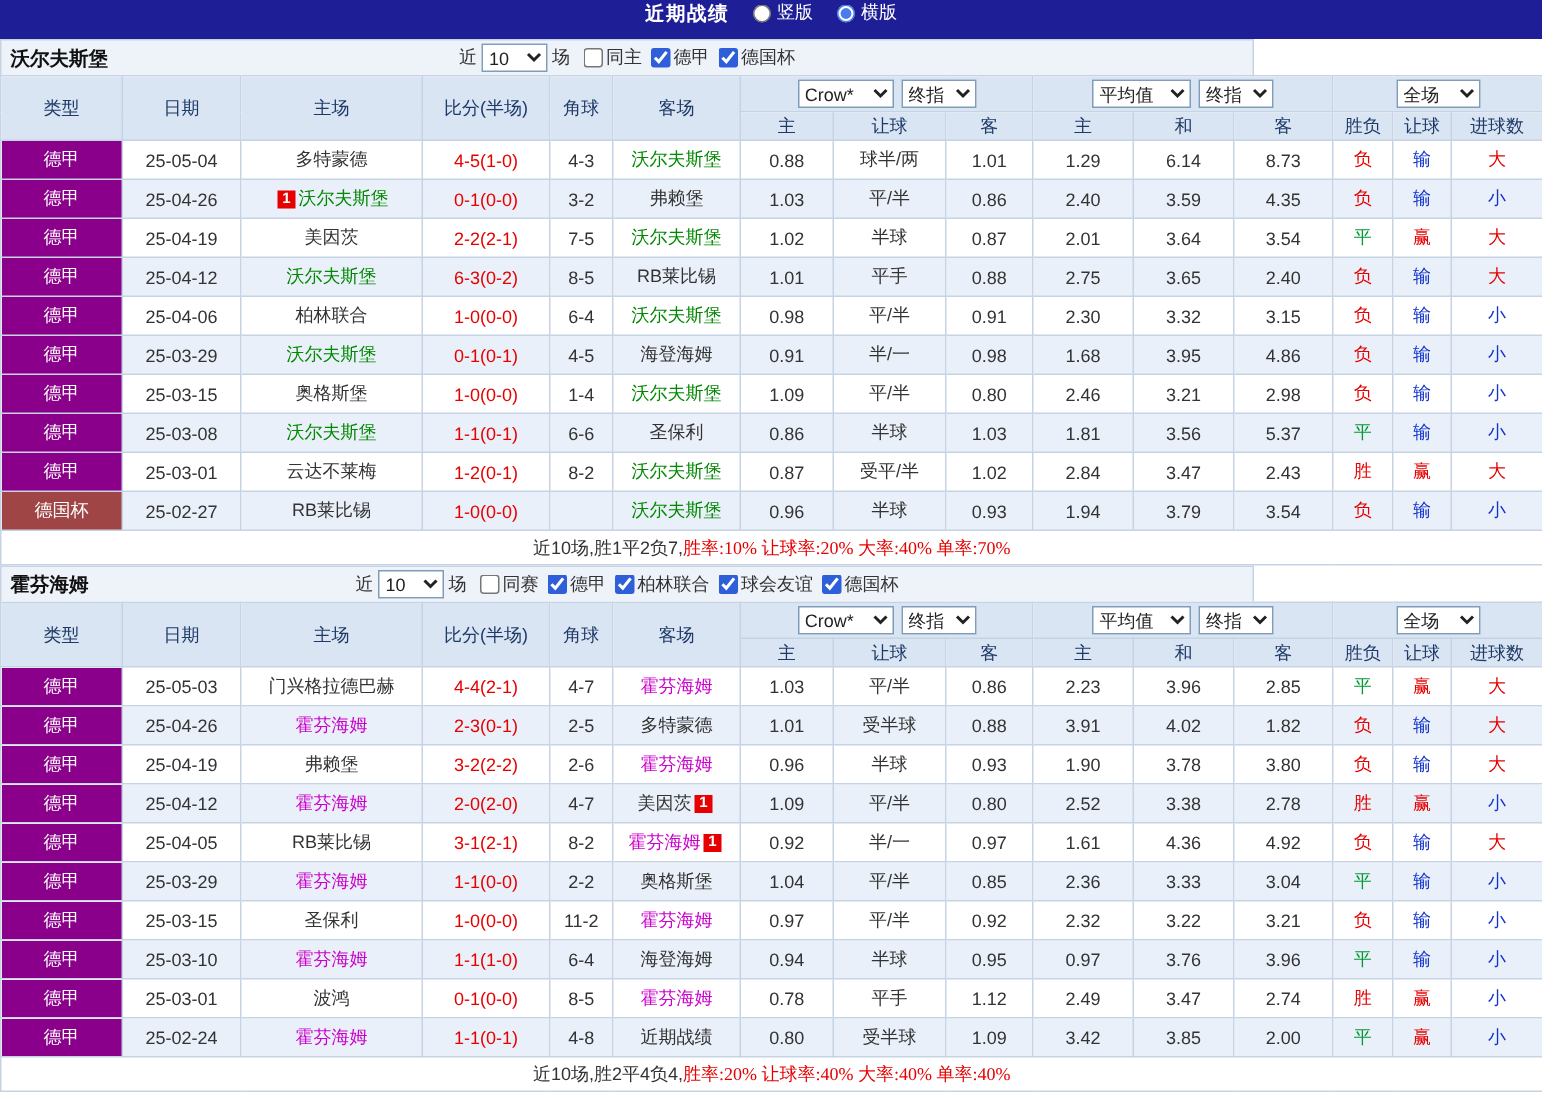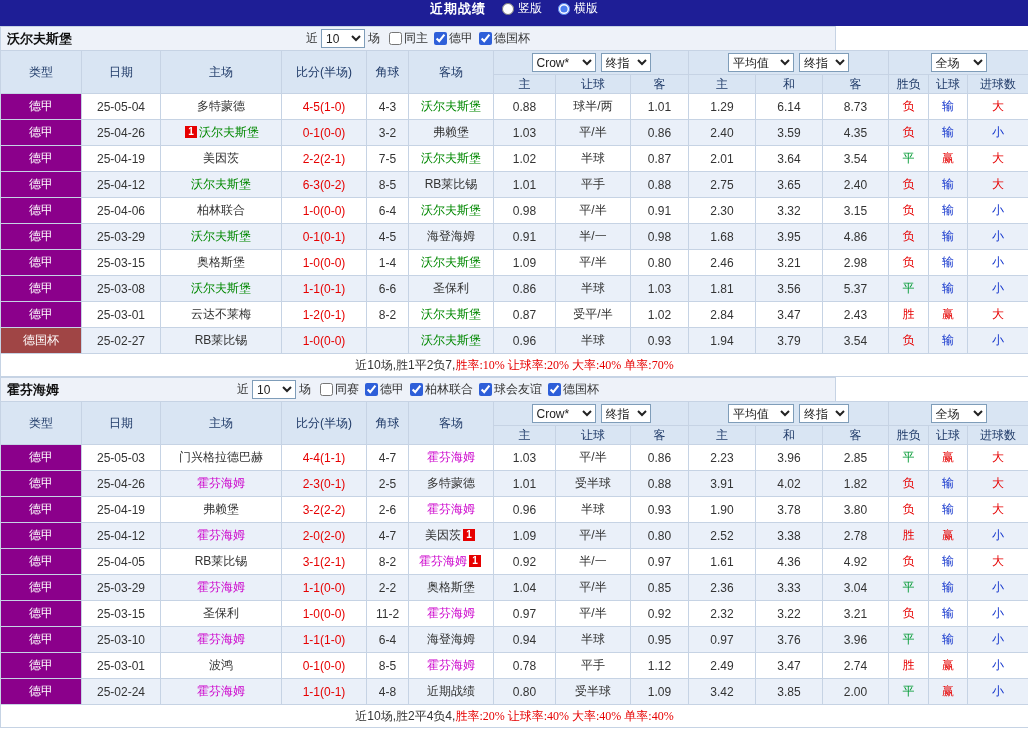--- a/index.html
+++ b/index.html
@@ -423,21 +423,21 @@
           <th>胜负</th>
           <th>让球</th>
           <th>进球数</th>
         </tr>
       </thead>
       <tbody>
           <tr>
             <td class="league" style="background: rgb(139, 0, 139);">德甲</td>
             <td>25-05-03</td>
             <td><span>门兴格拉德巴赫</span></td>
-            <td class="score">4-4(1-1)</td>
+            <td class="score">4-4(2-1)</td>
             <td>4-7</td>
             <td><span style="color: rgb(204, 0, 204);">霍芬海姆</span></td>
             <td>1.03</td>
             <td>平/半</td>
             <td>0.86</td>
             <td>2.23</td>
             <td>3.96</td>
             <td>2.85</td>
             <td style="color: rgb(0, 153, 51);">平</td>
             <td style="color: rgb(230, 0, 0);">赢</td>

